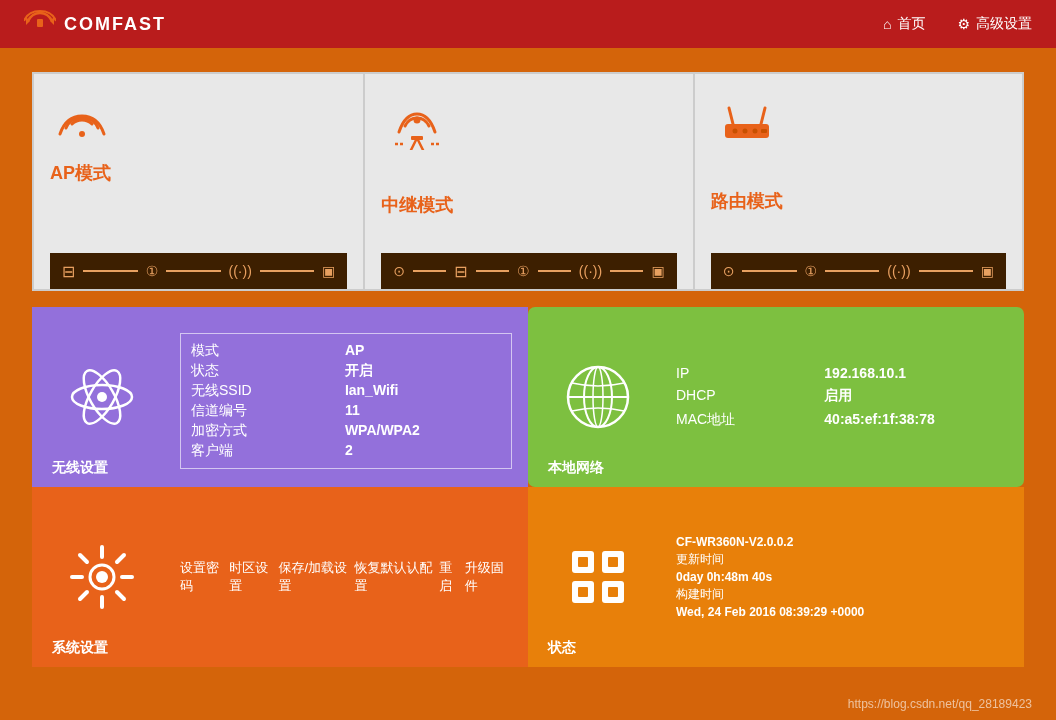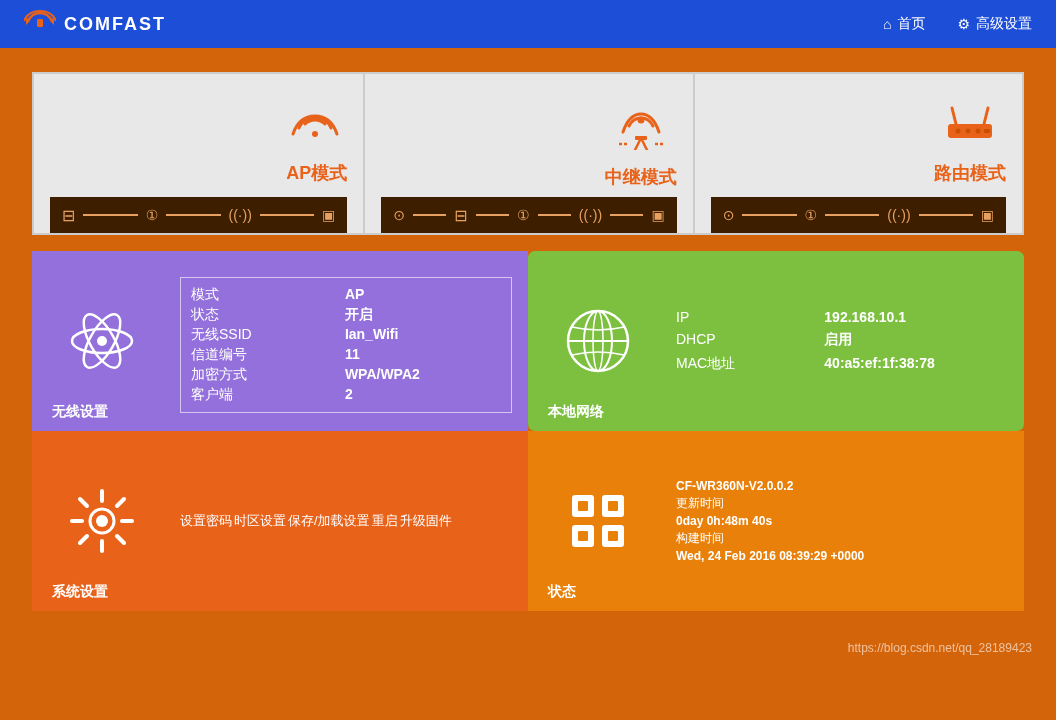--- a/index.html
+++ b/index.html
@@ -6,21 +6,21 @@
     body {
       background-color: #d4640a;
       font-family: "Microsoft YaHei", "SimHei", Arial, sans-serif;
       width: 1056px;
       min-height: 720px;
       overflow: hidden;
     }
 
     
     .header {
-      background-color: #1d4ed8;
+      background-color: #b91c1c;
       height: 48px;
       display: flex;
       align-items: center;
       justify-content: space-between;
       padding: 0 24px;
     }
     .logo {
       display: flex;
       align-items: center;
       gap: 8px;
@@ -61,27 +61,28 @@
       grid-template-columns: 1fr 1fr 1fr;
       gap: 0;
       margin-bottom: 16px;
       border: 2px solid #ccc;
     }
 
     .mode-card {
       background: #e8e8e8;
       display: flex;
       flex-direction: column;
-      align-items: flex-end;
+      align-items: flex-start;
       justify-content: center;
       padding: 24px 16px 12px;
       position: relative;
     }
     .mode-card + .mode-card {
       border-left: 2px solid #ccc;
+      gap: 28px;
     }
     .mode-icon {
       color: #e8621a;
       font-size: 42px;
       margin-bottom: 8px;
       line-height: 1;
     }
     .mode-label {
       color: #e8621a;
       font-size: 18px;
@@ -393,20 +394,21 @@
             <line x1="19" y1="49" x2="12" y2="56"></line>
           </g>
           <circle cx="34" cy="34" r="6" fill="white"></circle>
         </svg>
       </div>
       <div class="tile-content">
         <div class="system-links">
           <span class="system-link-item">设置密码</span>
           <span class="system-link-item">时区设置</span>
           <span class="system-link-item">保存/加载设置</span>
+          <span class="system-link-item">恢复默认认配置</span>
           <span class="system-link-item">重启</span>
           <span class="system-link-item">升级固件</span>
         </div>
       </div>
       <div class="tile-label">系统设置</div>
     </div>
 
     <div class="tile tile-status">
       <div class="tile-icon-area">
         <svg width="64" height="64" viewBox="0 0 64 64" fill="none">

